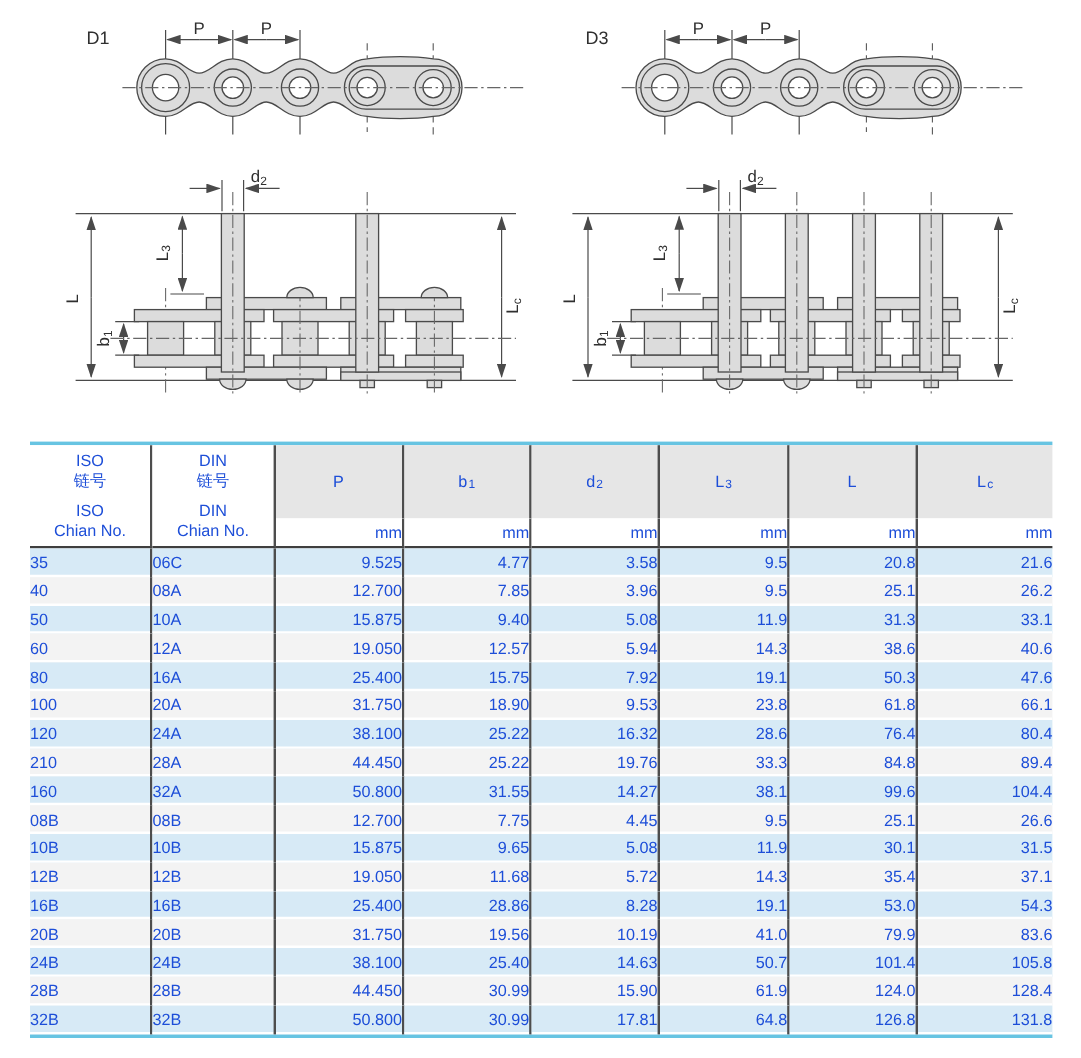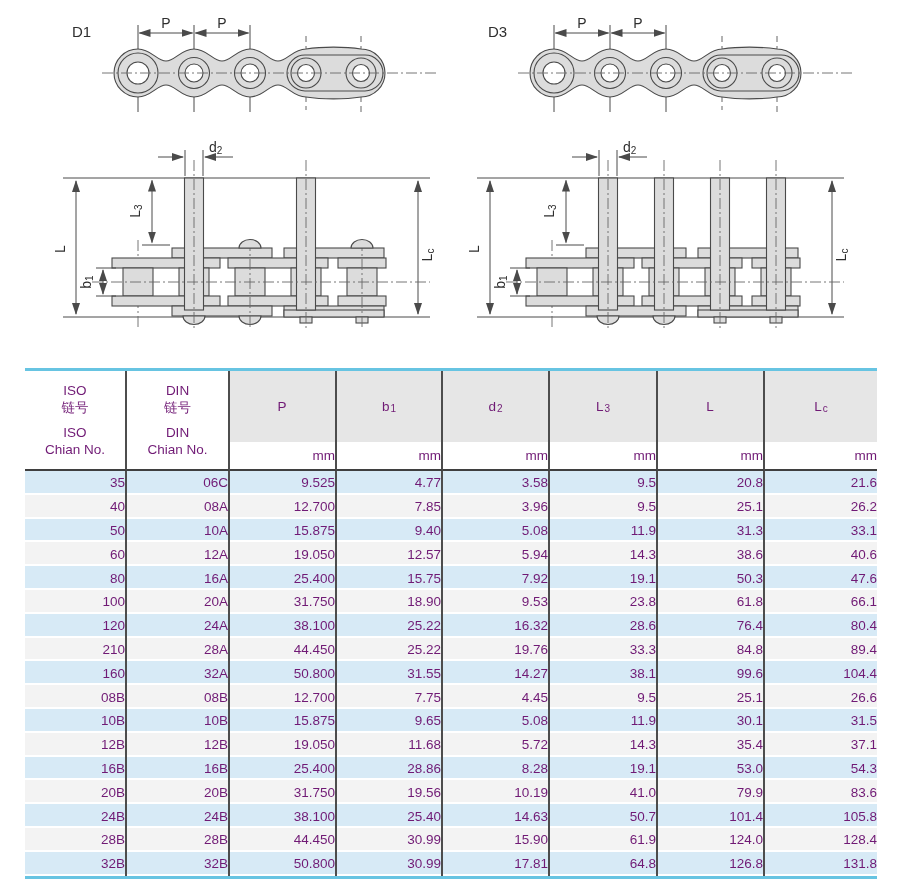--- a/index.html
+++ b/index.html
@@ -1,44 +1,44 @@
 <!DOCTYPE html>
 <html><head>
 <meta charset="utf-8">
 <style>
   html,body{margin:0;padding:0;background:#ffffff;}
   .page{position:relative;width:901px;height:882px;background:#fff;overflow:hidden;
-        font-family:"Liberation Sans","DejaVu Sans",sans-serif;color:#701a75;}
+        font-family:"Liberation Sans","DejaVu Sans",sans-serif;color:#1d4ed8;}
   svg{display:block;}
   svg text{font-family:"Liberation Sans","DejaVu Sans",sans-serif;fill:#2f2f2f;}
   .dln{stroke:#4a4a4a;stroke-width:1;fill:none;}
   .part{fill:#dcdcdc;stroke:#4a4a4a;stroke-width:1.1;}
   .hole{fill:#ffffff;stroke:#4a4a4a;stroke-width:1.1;}
   .ring{fill:none;stroke:#4a4a4a;stroke-width:1.1;}
   .cdot{stroke:#666;stroke-width:0.9;fill:none;stroke-dasharray:11 3 2 3;}
   .cdash{stroke:#555;stroke-width:0.9;fill:none;stroke-dasharray:6 4;}
   .lbl{font-size:14px;}
   .lbl-big{font-size:15px;}
   .tsub{font-size:10px;}
 
   table.spec{margin:12px 24px 0 25px;width:852px;table-layout:fixed;
              border-spacing:0;border-top:3px solid #67c4e2;border-bottom:3px solid #67c4e2;}
   table.spec th,table.spec td{box-sizing:border-box;font-weight:normal;font-size:13.5px;padding:0;}
   .vline{border-right:2px solid #4d4d4d;}
-  .th-chain{background:#ffffff;height:100px;vertical-align:middle;text-align:center;
+  .th-chain{background:#ffffff;height:86px;vertical-align:middle;text-align:center;
             border-bottom:2px solid #3f3f3f;line-height:17px;}
   .th-chain .pair2{margin-top:8px;}
   .th-dim{background:#e6e6e6;height:60px;vertical-align:middle;text-align:center;}
   .th-unit{background:#ffffff;height:24px;vertical-align:middle;text-align:right;
            border-bottom:2px solid #3f3f3f;}
   .hsub{font-size:10px;position:relative;top:1px;margin-left:1px;}
   tbody td{height:23.8px;box-shadow:inset 0 -2px 0 #ffffff;vertical-align:middle;}
   tr.stripe-blue td{background:#d7eaf6;}
   tr.stripe-gray td{background:#f3f3f3;}
-  td.c-cell{text-align:right;}
+  td.c-cell{text-align:left;}
   td.n-cell{text-align:right;padding-right:38px;}
 </style>
 </head>
 <body>
 
 <div class="page">
 
   <svg width="901" height="356" viewBox="0 0 901 356">
     <defs>
       <marker id="ah" viewBox="0 0 12 8" refX="11" refY="4" markerWidth="12" markerHeight="8" markerUnits="userSpaceOnUse" orient="auto">

